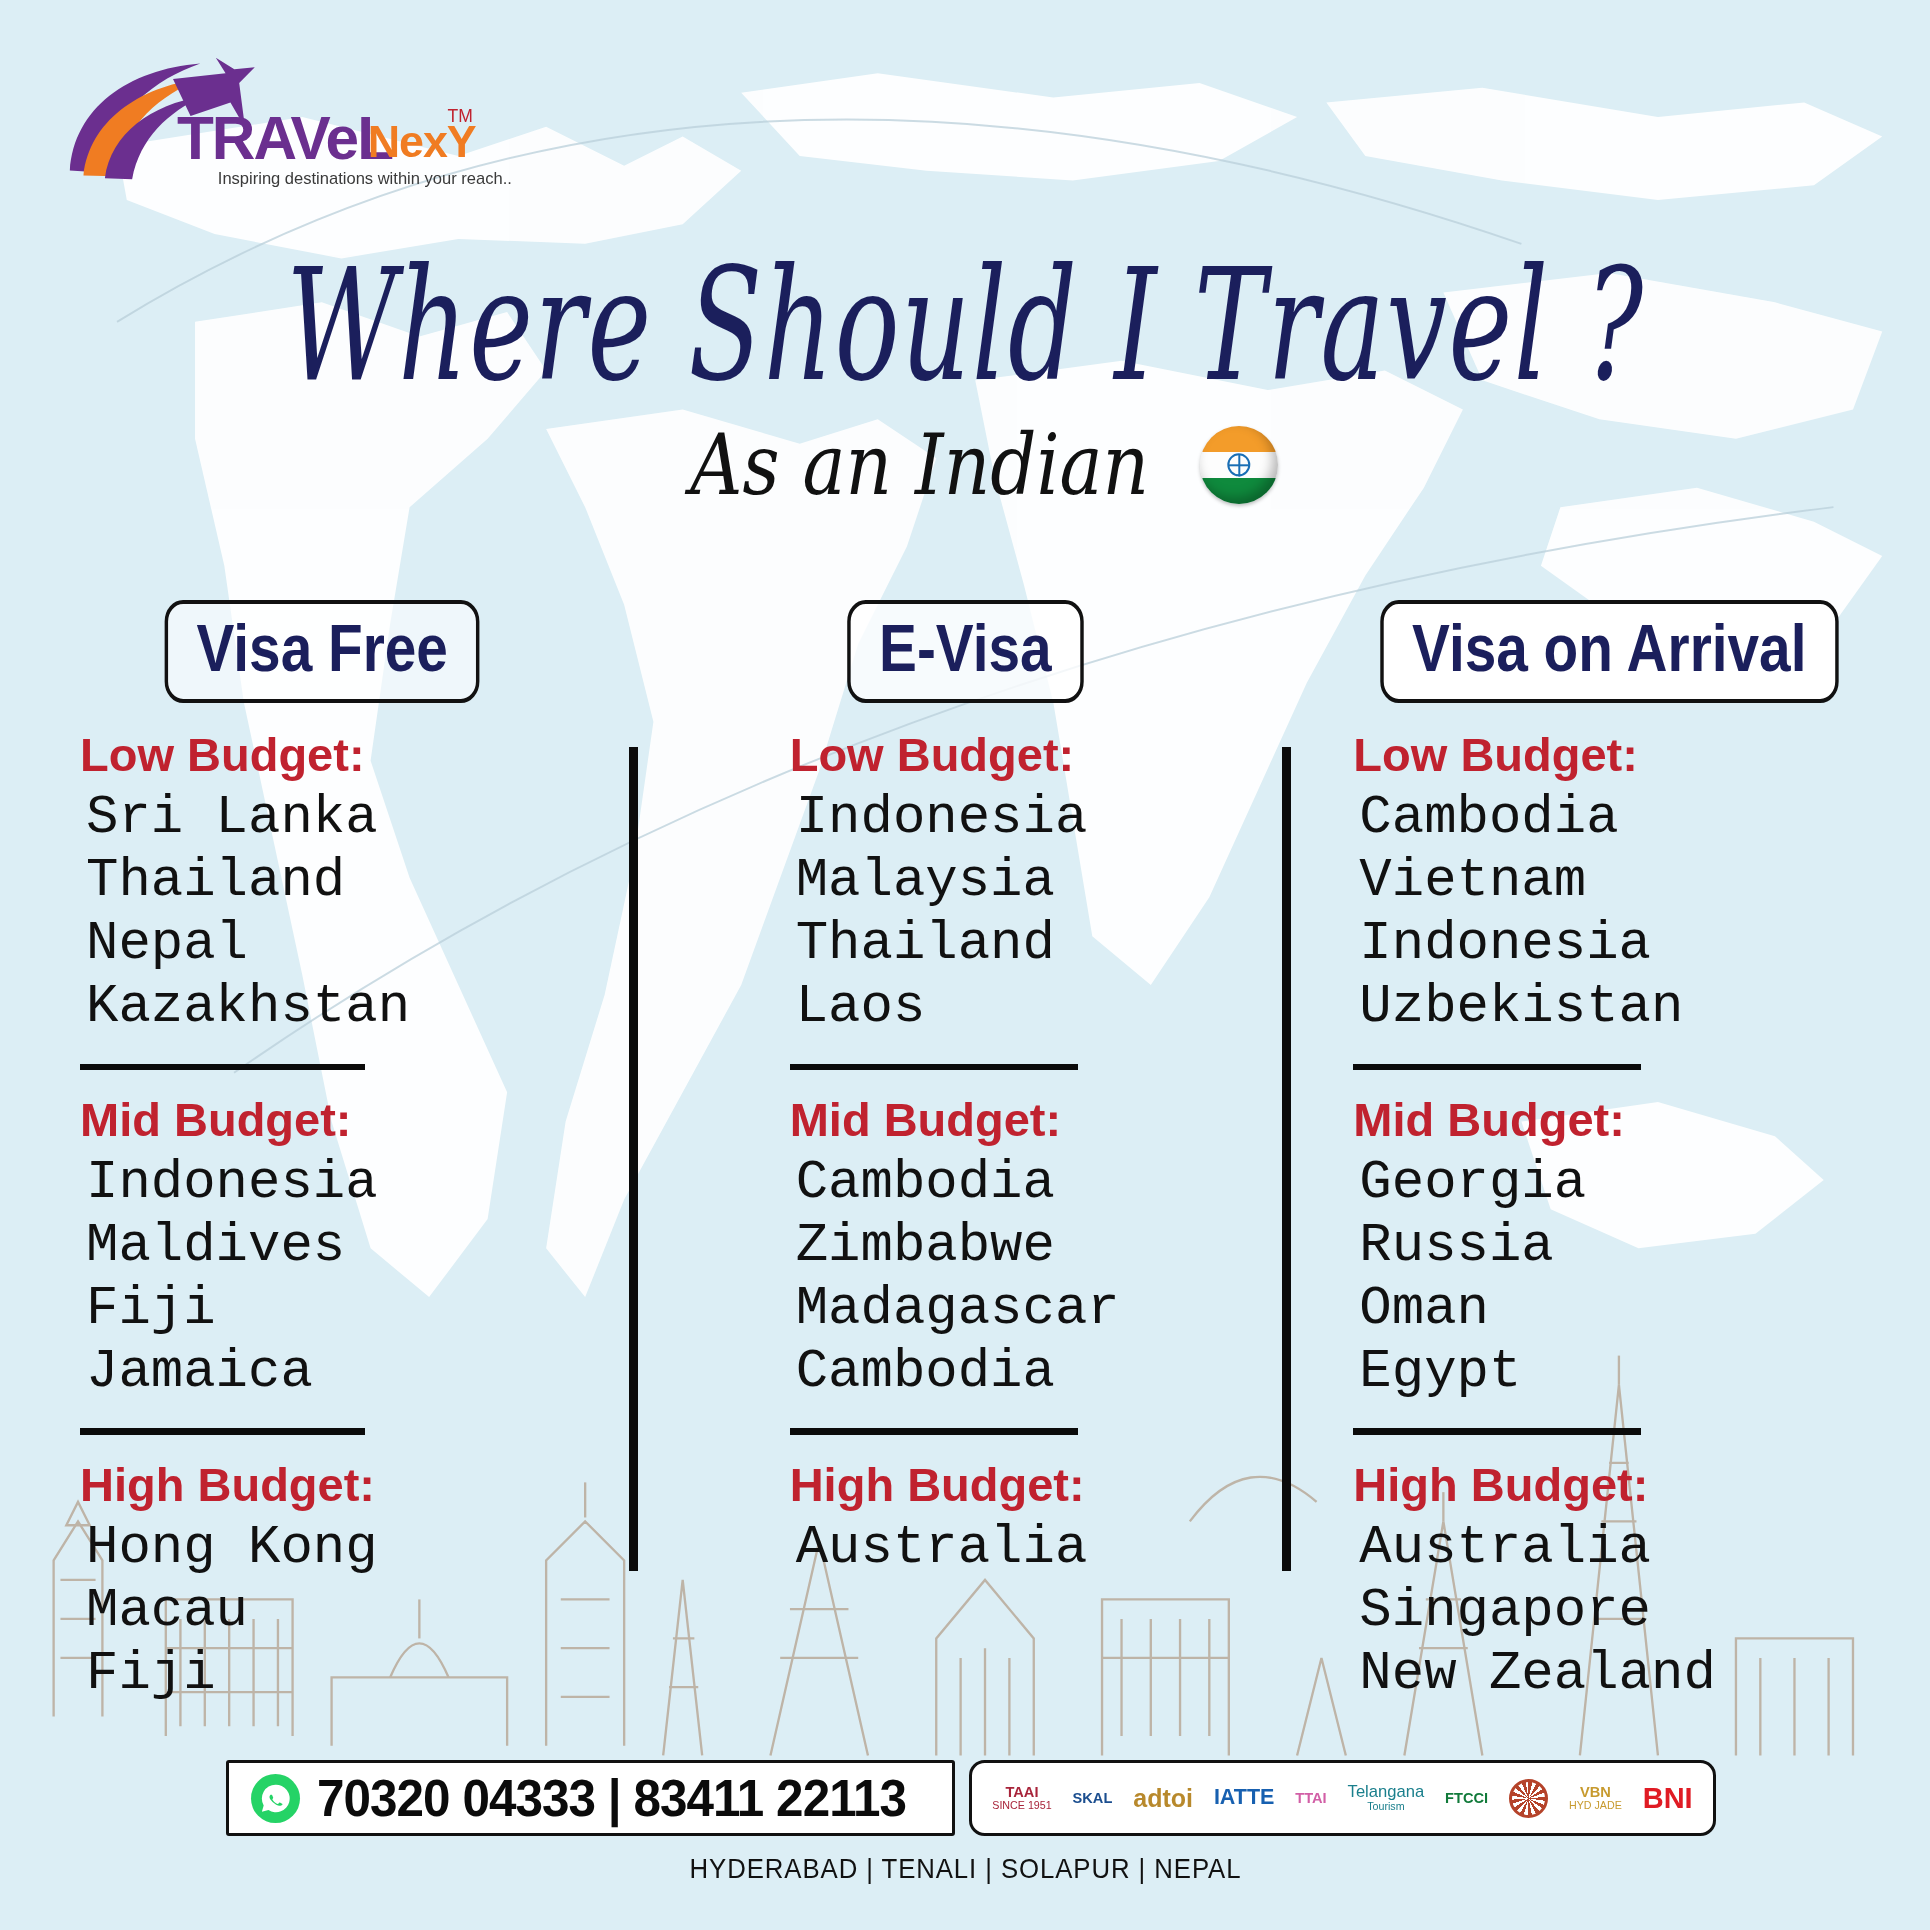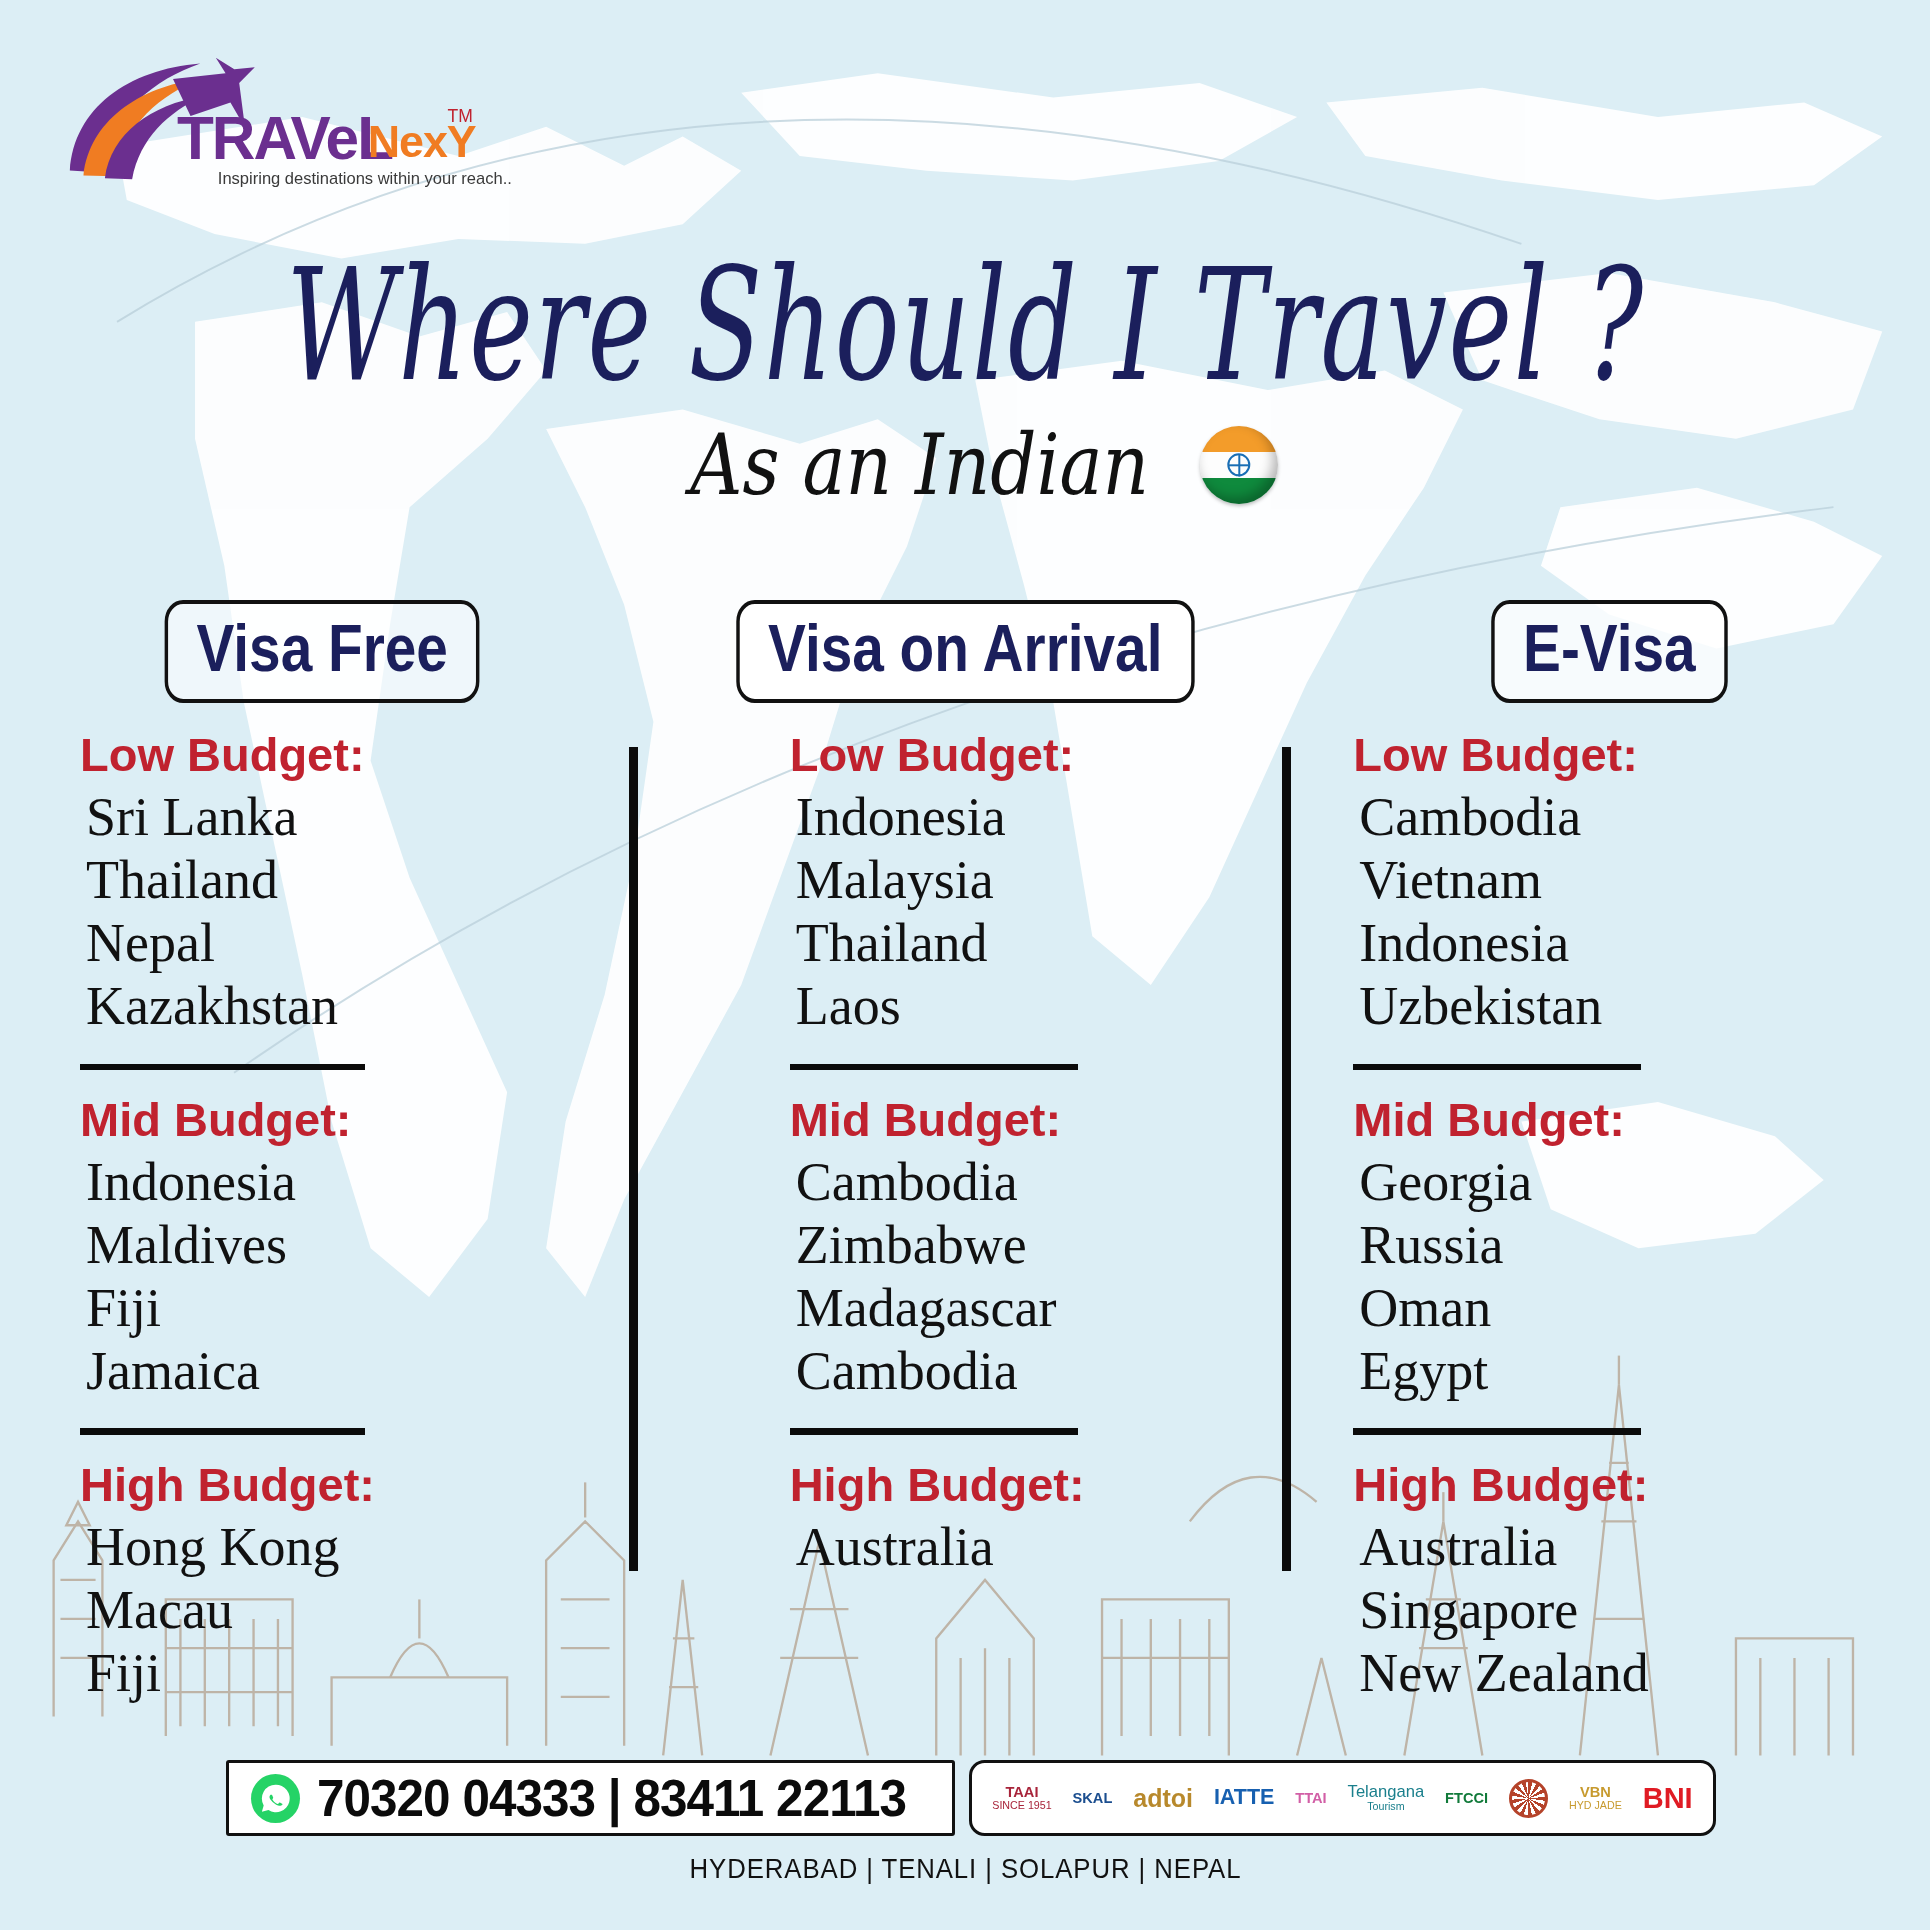--- a/index.html
+++ b/index.html
@@ -73,21 +73,21 @@
 
   .budget-block { margin-bottom:5.9px; }
   .budget-title {
     color:#c0222f; font-weight:700; font-size:47px;
     font-family:"Liberation Sans", sans-serif;
     margin-bottom:3.9px; white-space:nowrap;
   }
   .country-list { list-style:none; }
   .country-list li {
     font-size:54px; color:#111; line-height:1.17;
-    font-family:Liberation Serif, serif;
+    font-family:Liberation Mono, monospace;
     white-space:nowrap;
   }
   .divider { height:6.8px; background:#0b0b0b; margin:25px 0 21.5px; }
 
   
   #col-1 .budget-title { margin-left:41px; }
   #col-1 .country-list { margin-left:47px; }
   #col-1 .divider { width:285px; margin-left:41px; }
 
   #col-2 .budget-title { margin-left:107px; }
@@ -203,25 +203,25 @@
     <div id="india-flag">
       <div class="chakra"></div>
     </div>
   </div>
 </div>
 
 <div id="pill-row">
   <div class="pill-cell" id="pill-c1">
     <div class="pill">Visa Free</div>
   </div>
+  <div class="pill-cell" id="pill-c3">
+    <div class="pill">E-Visa</div>
+  </div>
   <div class="pill-cell" id="pill-c2">
     <div class="pill">Visa on Arrival</div>
-  </div>
-  <div class="pill-cell" id="pill-c3">
-    <div class="pill">E-Visa</div>
   </div>
 </div>
 
 <div id="columns">
   <div class="col-sep" id="sep-1"></div>
   <div class="col-sep" id="sep-2"></div>
 
   <div class="column" id="col-1">
       <div class="budget-block">
         <div class="budget-title">Low Budget:</div>

